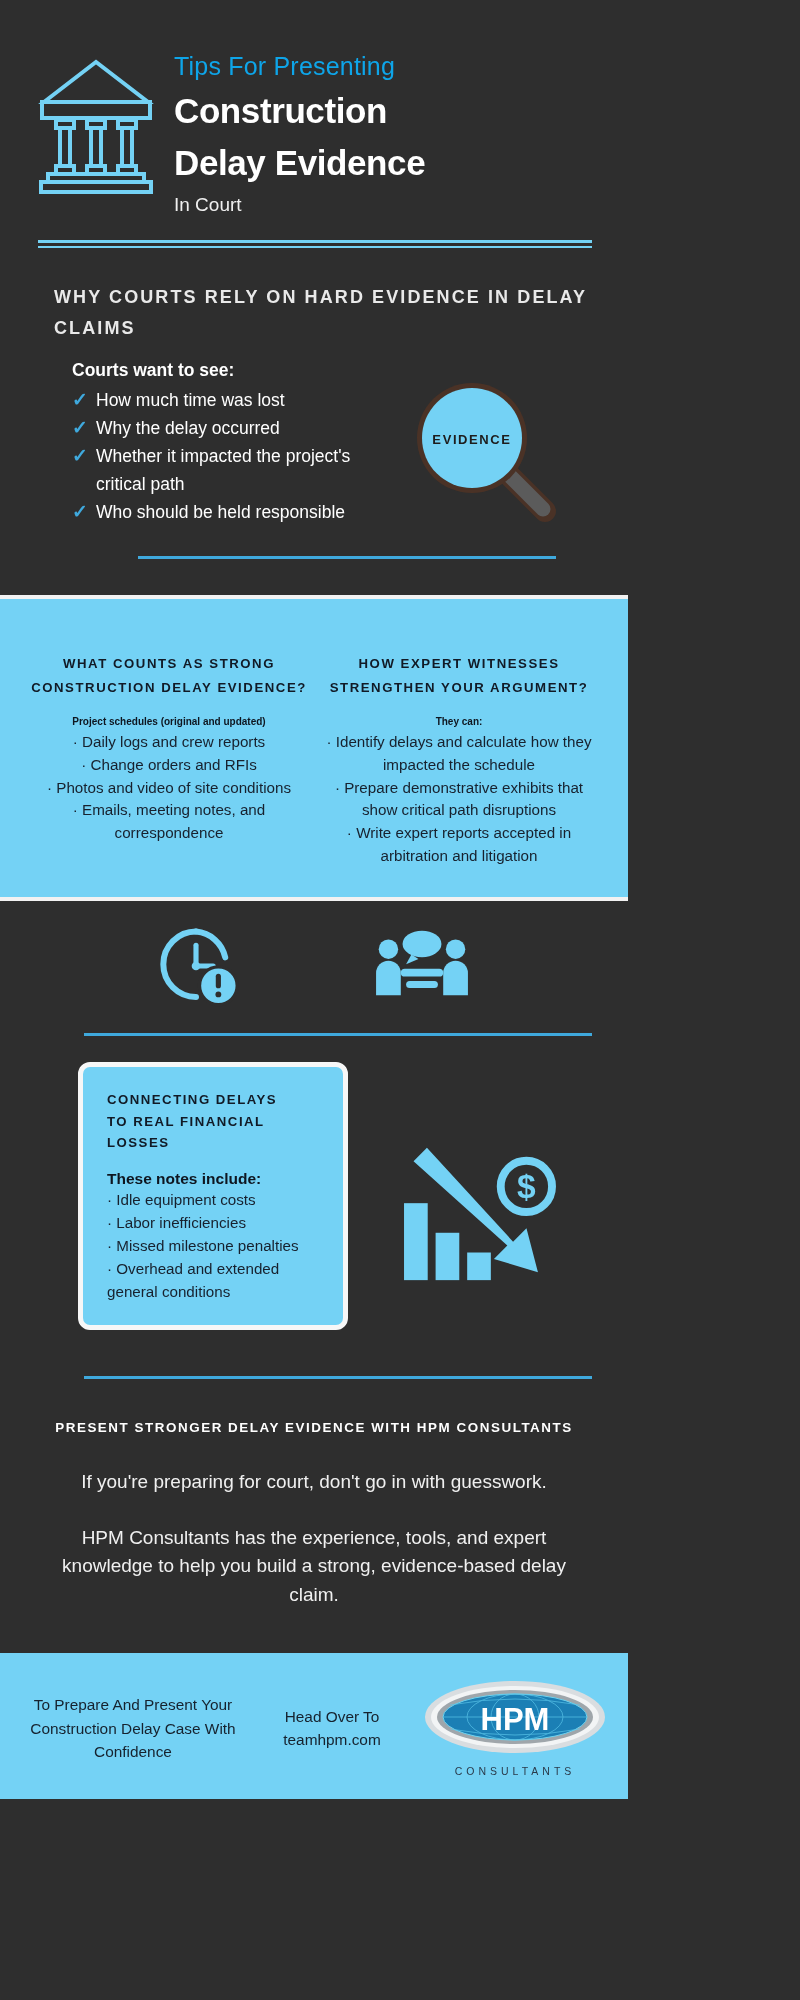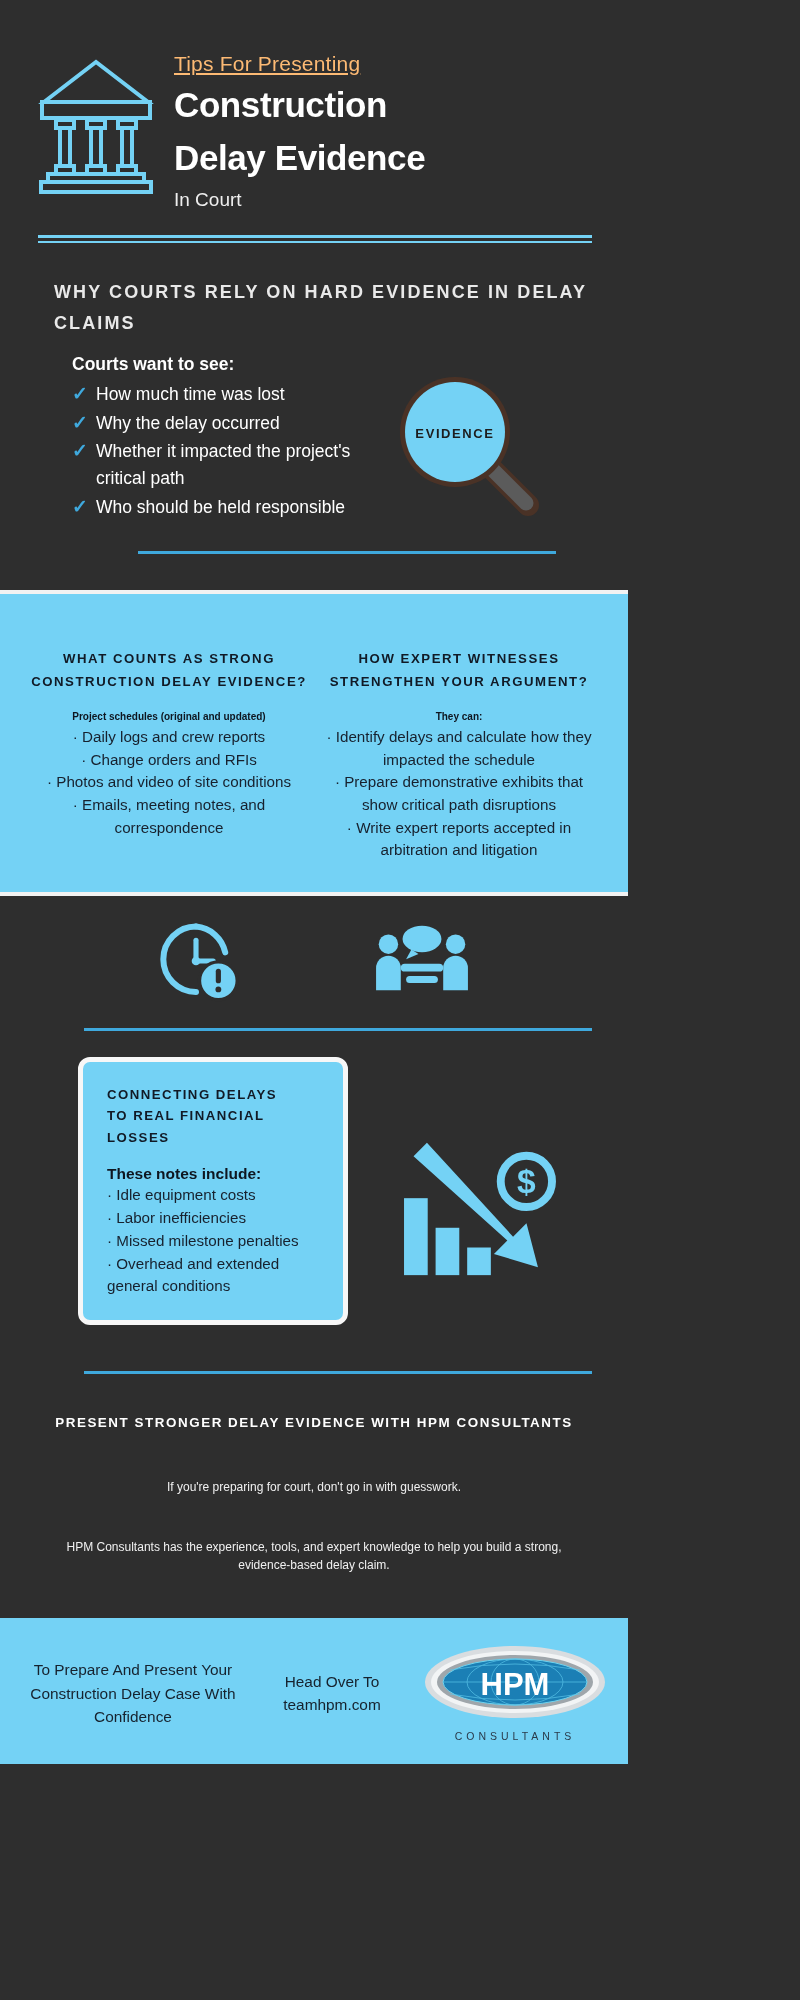--- a/index.html
+++ b/index.html
@@ -24,26 +24,25 @@
   .hero {
     background:#2e2e2e;
     padding:28px 36px 0 36px;
     display:flex;
     align-items:flex-start;
     gap:18px;
   }
   .courthouse-icon { flex:0 0 auto; width:120px; padding-top:26px; }
   .hero-text { flex:1 1 auto; padding-top:22px; }
   .kicker {
-    color:#fdba74;
-    font-size:21px;
+    color:#0ea5e9;
+    font-size:25px;
     font-weight:400;
     letter-spacing:.2px;
     line-height:1.3;
-    text-decoration:underline;
   }
   .title-big {
     color:#ffffff;
     font-size:35px;
     font-weight:700;
     letter-spacing:-.4px;
     line-height:1.38;
     margin-top:4px;
   }
   .subkicker {
@@ -86,21 +85,21 @@
     margin-bottom:1px;
   }
   .check-list li .tick {
     flex:0 0 auto;
     width:16px; height:20px;
     color:#3fa9dd;
     font-size:19px;
     font-weight:700;
     line-height:1.35;
   }
-  .magnifier { position:absolute; right:47px; top:18px; }
+  .magnifier { position:absolute; right:30px; top:18px; }
   .rule-blue { height:3px; background:#3fa9dd; margin:30px 36px 0 84px; }
   .sec-why-pad { height:36px; }
 
   
   .sec-blue {
     background:#74d2f5;
     border-top:4px solid #f2f2f2;
     border-bottom:4px solid #f2f2f2;
     padding:53px 26px 30px 26px;
     display:flex;
@@ -189,24 +188,24 @@
   .cta-head {
     color:#ffffff;
     font-size:13.4px;
     font-weight:700;
     letter-spacing:1.55px;
     line-height:1.95;
     text-transform:uppercase;
   }
   .cta-p {
     color:#f0f0f0;
-    font-size:12px;
+    font-size:19px;
     font-weight:400;
     line-height:1.5;
-    margin-top:42px;
+    margin-top:27px;
   }
 
   
   .footer {
     background:#74d2f5;
     padding:26px 24px 22px 24px;
     display:flex;
     align-items:center;
   }
   .f-col1 { flex:0 0 218px; text-align:center; }

